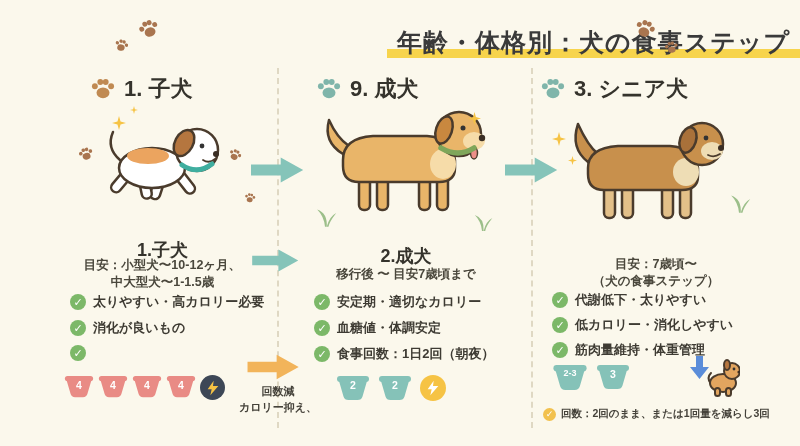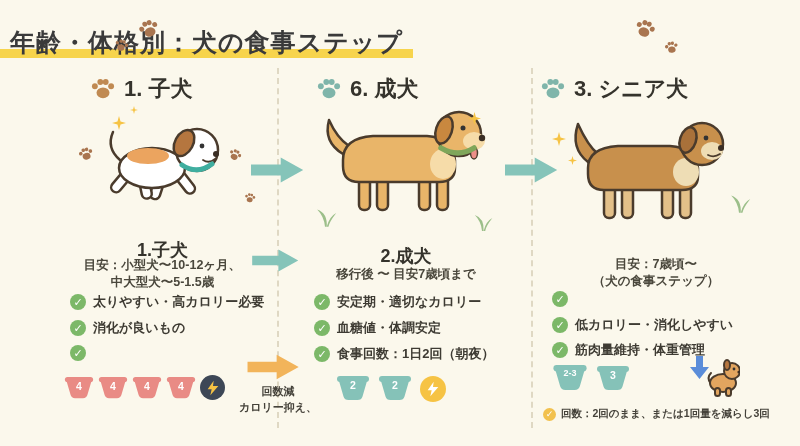--- a/index.html
+++ b/index.html
@@ -1,35 +1,35 @@
 <!DOCTYPE html>
 <html style="--bg: #FBF8EC; --title-highlight: #F7D44C; --arrow-teal: #85C4B9; --arrow-orange: #F2B45A; --check-green: #7CB868; --check-yellow: #F2C14E; --bowl-pink: #E98B85; --bowl-teal: #85C2B8; --paw-brown: #A9754F; --badge-dark: #3D4756; --bolt-yellow: #F6C344; --text-dark: #3A3A3A;"><head>
 <meta charset="utf-8">
 <style>
   *{margin:0;padding:0;box-sizing:border-box}
   body{background:#ddd;font-family:"Liberation Sans","DejaVu Sans",sans-serif}
   .canvas{position:relative;width:800px;height:446px;background:var(--bg,#FBF8EC);overflow:hidden;color:var(--text-dark,#3A3A3A)}
-  .title-wrap{position:absolute;top:24px;left:0;width:100%;text-align:left}
+  .title-wrap{position:absolute;top:24px;left:0;width:100%;text-align:right}
   .title{display:inline-block;font-size:25px;font-weight:bold;letter-spacing:1px;padding:2px 10px;
     background-image:linear-gradient(var(--title-highlight,#F7D44C),var(--title-highlight,#F7D44C));
     background-repeat:no-repeat;background-size:100% 9px;background-position:0 88%}
   .paw{position:absolute;color:var(--paw-brown,#A9754F)}
   .paw svg{display:block;width:100%;height:100%}
   .paw svg *{fill:currentColor}
   .col-header{position:absolute;display:flex;align-items:center;gap:8px;font-size:22px;font-weight:bold;color:#35332C}
   .hpaw{width:26px;height:26px}
   .hpaw svg{display:block;width:100%;height:100%}
   .hpaw svg *{fill:currentColor}
   .sep{position:absolute;width:0;border-left:2px dashed #DFD8C3}
   .stage{position:absolute;text-align:center;font-size:18px;font-weight:bold;color:#35332C}
   .guide{position:absolute;text-align:center;font-size:12.5px;font-weight:bold;color:#4A473C;line-height:1.35}
   .check-item{position:absolute;display:flex;align-items:center;gap:7px;font-size:13px;font-weight:bold;color:#3E3B33}
   .check-ico{flex:0 0 auto;width:16px;height:16px;border-radius:50%;background:var(--check-green,#7CB868);color:#fff;font-size:11px;line-height:16px;text-align:center;font-weight:bold}
   .check-ico.yellow{background:var(--check-yellow,#F2C14E);width:13px;height:13px;line-height:13px;font-size:9px}
-  .bowl-row{position:absolute;display:flex;align-items:center;gap:5px}
+  .bowl-row{position:absolute;display:flex;align-items:flex-start;gap:5px}
   .bowl{position:relative}
   .bowl svg{display:block}
   .bowl svg *{fill:currentColor}
   .bowl.pink{color:var(--bowl-pink,#E98B85)}
   .bowl.teal{color:var(--bowl-teal,#85C2B8)}
   .bowl .num{position:absolute;left:0;top:4px;width:100%;text-align:center;color:#fff;font-weight:bold;font-size:10.5px}
   .badge{border-radius:50%;display:flex;align-items:center;justify-content:center}
   .badge.dark{width:25px;height:25px;background:var(--badge-dark,#3D4756)}
   .badge.yellow{width:26px;height:26px;background:var(--bolt-yellow,#F6C344)}
   .badge svg{display:block}
@@ -110,21 +110,21 @@
   <div class="col-header" style="left:316px;top:74px">
     <span class="hpaw" style="color:#7FB5AA">
       <svg viewBox="0 0 24 24">
           <ellipse cx="12" cy="15.5" rx="6" ry="5"></ellipse>
           <circle cx="4.5" cy="9.5" r="2.7"></circle>
           <circle cx="9.5" cy="5.5" r="2.7"></circle>
           <circle cx="14.5" cy="5.5" r="2.7"></circle>
           <circle cx="19.5" cy="9.5" r="2.7"></circle>
         </svg>
     </span>
-    <span>6. 成犬</span>
+    <span>9. 成犬</span>
   </div>
   <div class="col-header" style="left:540px;top:74px">
     <span class="hpaw" style="color:#7FB5AA">
       <svg viewBox="0 0 24 24">
           <ellipse cx="12" cy="15.5" rx="6" ry="5"></ellipse>
           <circle cx="4.5" cy="9.5" r="2.7"></circle>
           <circle cx="9.5" cy="5.5" r="2.7"></circle>
           <circle cx="14.5" cy="5.5" r="2.7"></circle>
           <circle cx="19.5" cy="9.5" r="2.7"></circle>
         </svg>
@@ -287,21 +287,21 @@
   <div class="trans-note" style="left:224px;top:384px;width:108px">
     <div>回数減</div>
     <div>カロリー抑え、</div>
   </div>
 
   <div class="stage" style="left:55px;top:238px;width:215px">1.子犬</div>
   <div class="stage" style="left:300px;top:244px;width:212px">2.成犬</div>
 
   <div class="guide" style="left:55px;top:257px;width:215px">
     <div>目安：小型犬〜10-12ヶ月、</div>
-    <div>中大型犬〜5-1.5歳</div>
+    <div>中大型犬〜1-1.5歳</div>
   </div>
   <div class="guide" style="left:300px;top:266px;width:212px">
     <div>移行後 〜 目安7歳頃まで</div>
   </div>
   <div class="guide" style="left:545px;top:256px;width:222px">
     <div>目安：7歳頃〜</div>
     <div>（犬の食事ステップ）</div>
   </div>
 
   <div class="check-item" style="left:70px;top:293px">
@@ -324,20 +324,21 @@
     <span class="check-ico">✓</span>
     <span>血糖値・体調安定</span>
   </div>
   <div class="check-item" style="left:314px;top:345px">
     <span class="check-ico">✓</span>
     <span>食事回数：1日2回（朝夜）</span>
   </div>
 
   <div class="check-item" style="left:552px;top:291px">
     <span class="check-ico">✓</span>
+    <span>代謝低下・太りやすい</span>
   </div>
   <div class="check-item" style="left:552px;top:316px">
     <span class="check-ico">✓</span>
     <span>低カロリー・消化しやすい</span>
   </div>
   <div class="check-item" style="left:552px;top:341px">
     <span class="check-ico">✓</span>
     <span>筋肉量維持・体重管理</span>
   </div>
 

